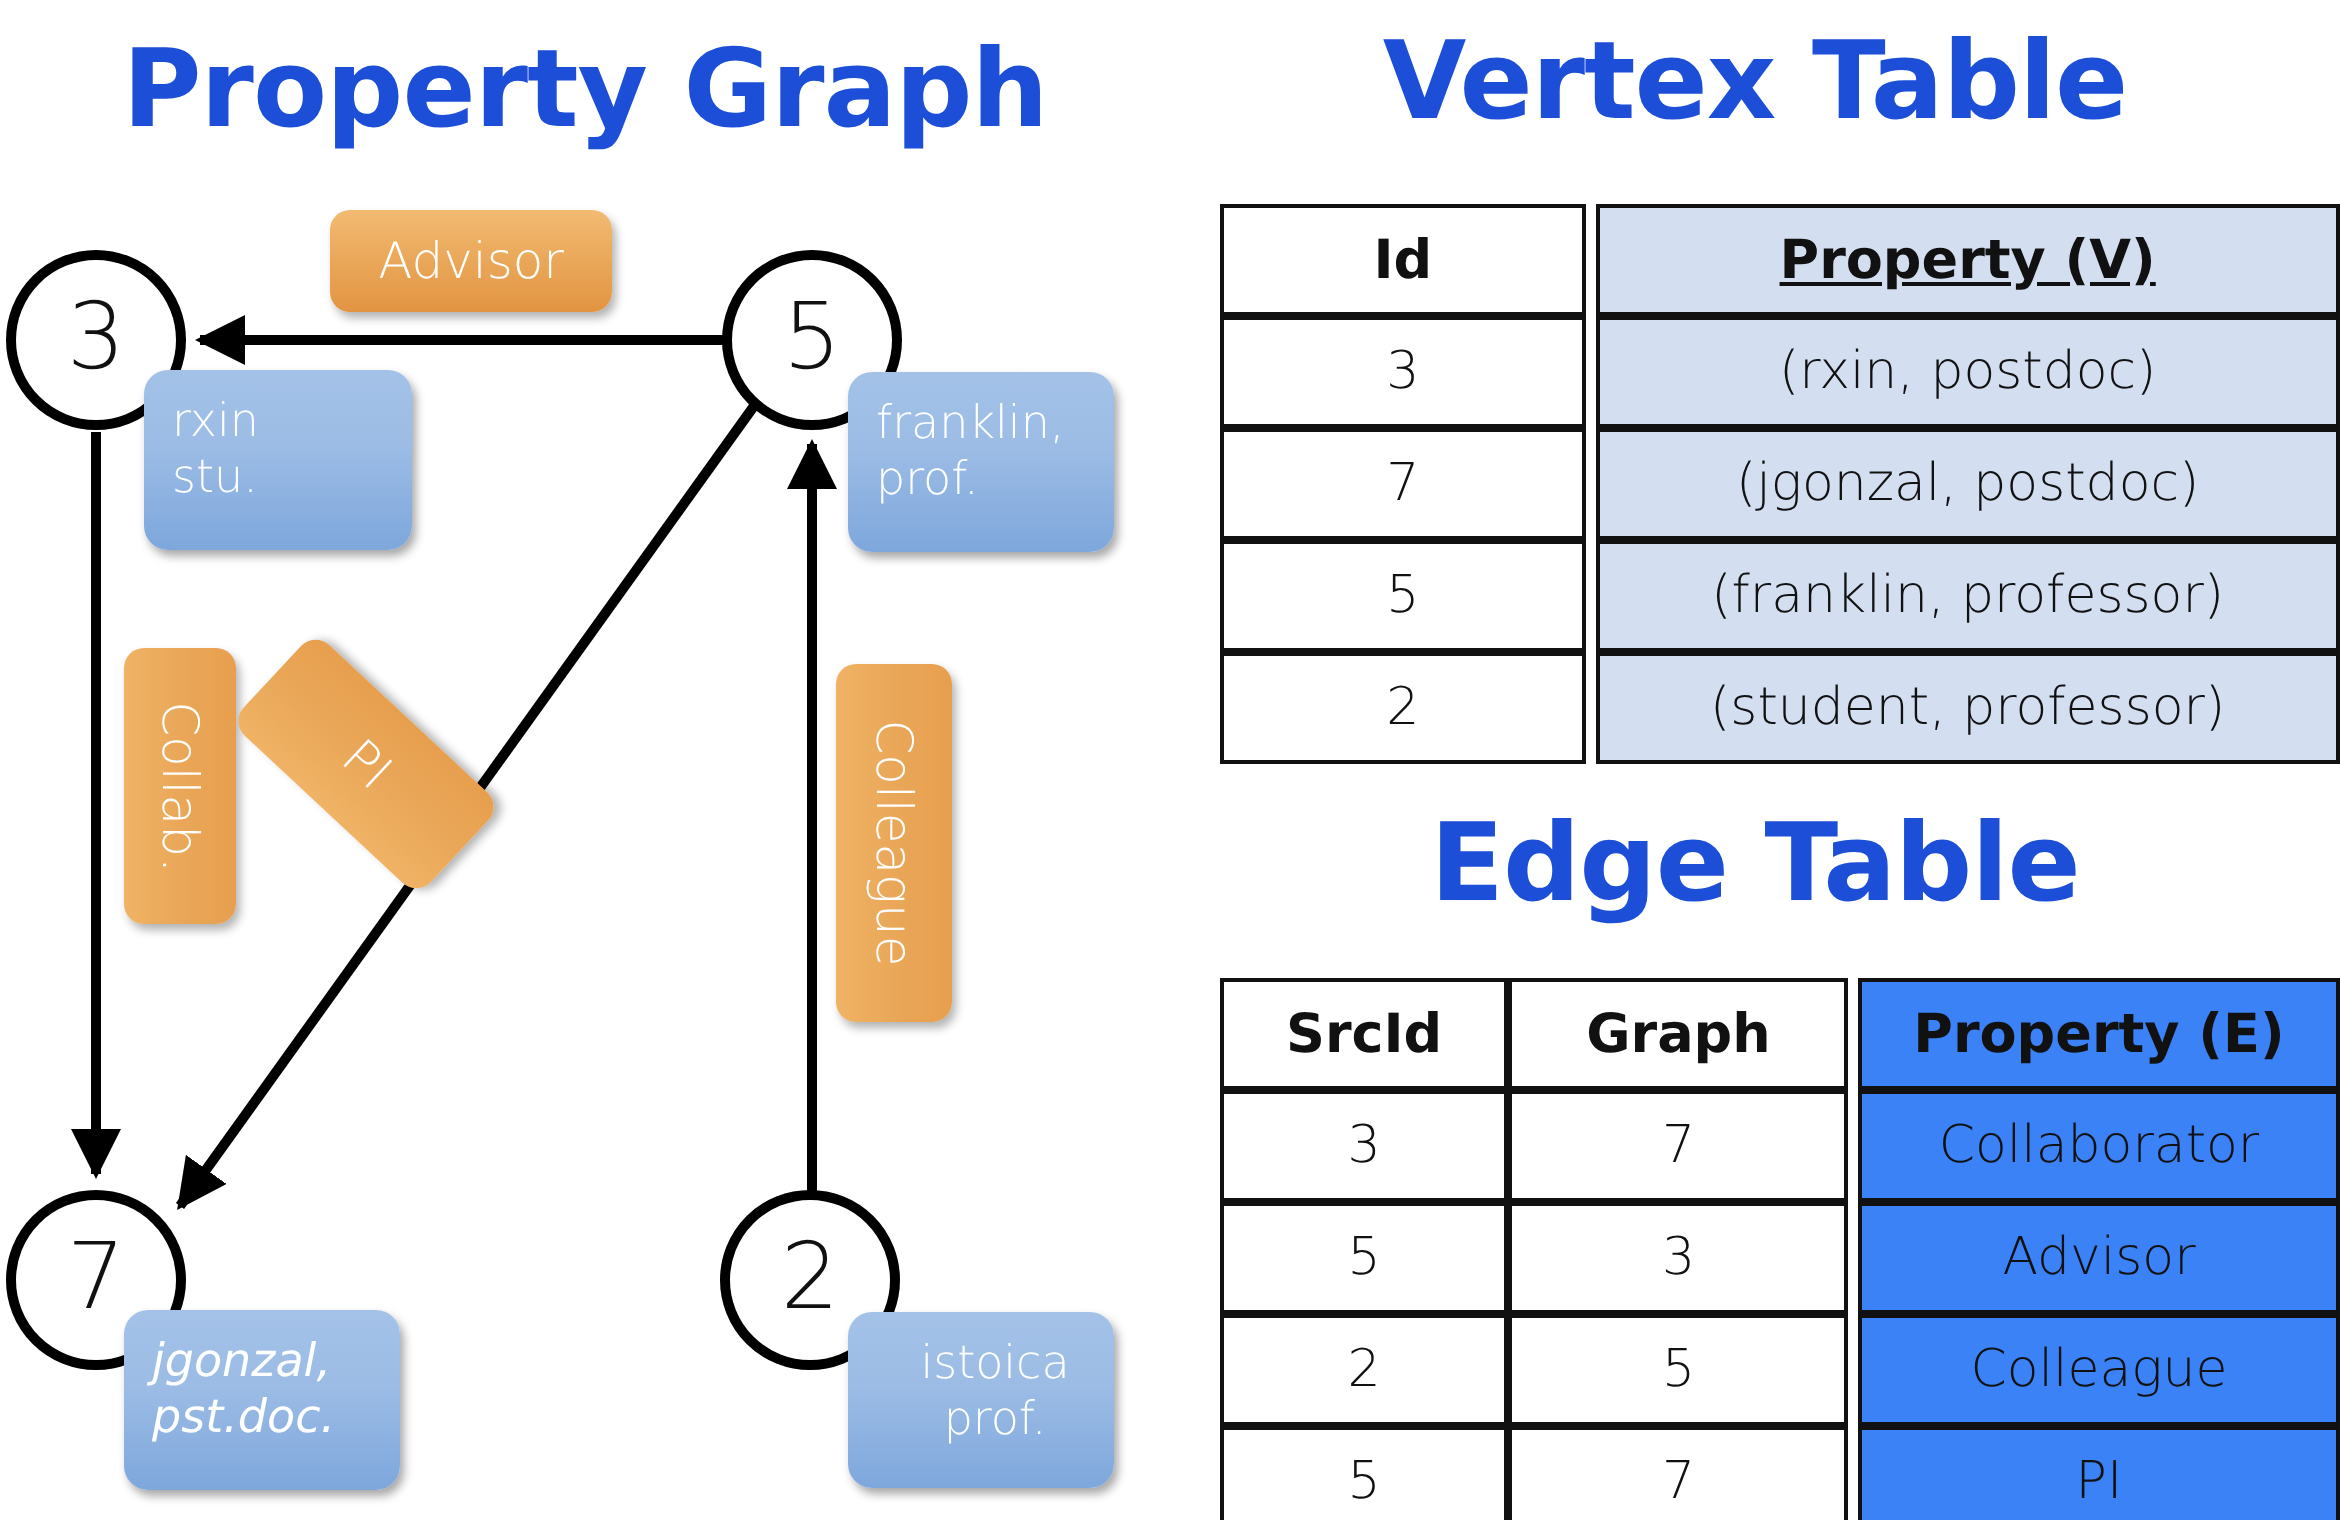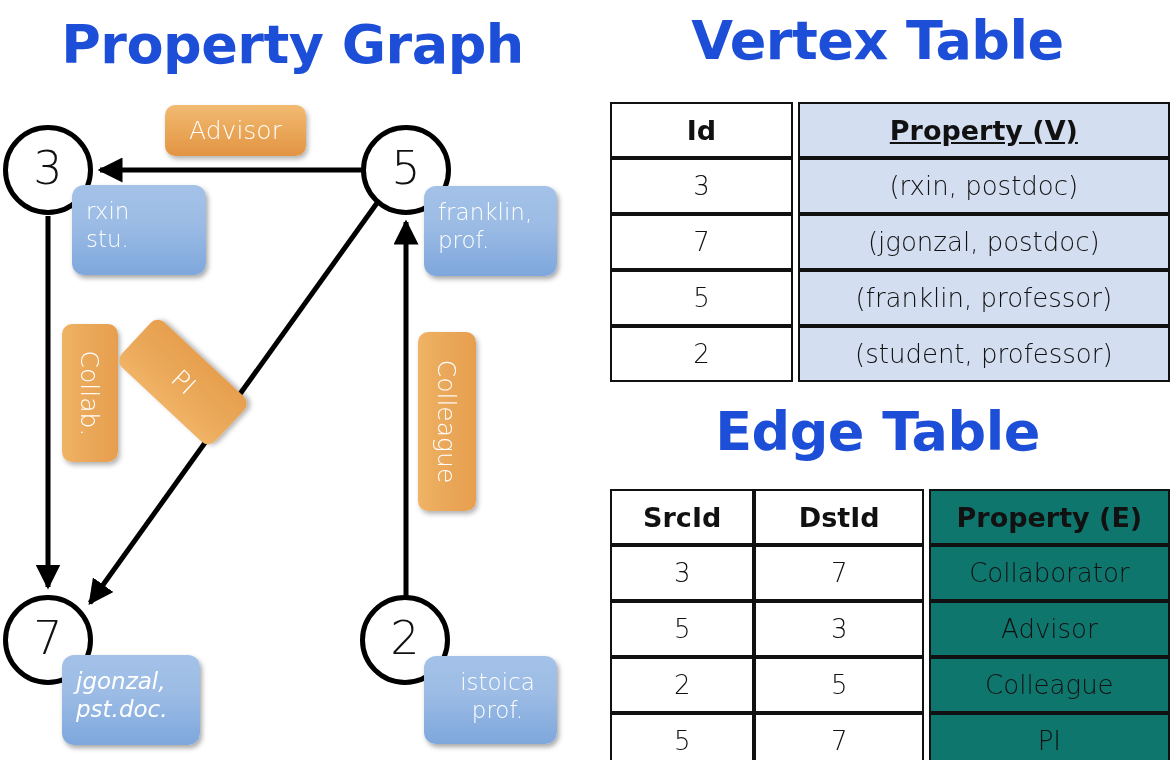--- a/index.html
+++ b/index.html
@@ -91,21 +91,21 @@
     font-weight:300;
     font-size:26px;
     color:#111;
     height:52px;
     padding:0;
     background:#fff;
   }
   .tbl td.hdr{font-weight:bold;font-size:27px;}
   .tbl td.gap{border:none;background:transparent;width:5px;padding:0;}
   .tbl td.blue{background:#d3def1;}
-  .tbl td.peach{background:#0f766e;margin-left:30px;}
+  .tbl td.peach{background:#3b82f6;margin-left:30px;}
 
   #vertex-table{left:593px;top:102px;}
   #edge-table{left:593px;top:489px;}
 </style>
 </head>
 <body>
 
 <div id="root">
 
   <div class="big-title" id="title-property-graph">Property Graph</div>
@@ -209,21 +209,21 @@
       <td class="gap"></td>
       <td class="blue">(student, professor)</td>
     </tr>
   </tbody>
     </table>
 
   <table class="tbl" id="edge-table">
     <tbody>
         <tr>
       <td class="hdr" style="width:145px;">SrcId</td>
-      <td class="hdr" style="width:172px;">DstId</td>
+      <td class="hdr" style="width:172px;">Graph</td>
       <td class="gap"></td>
       <td class="hdr peach" style="width:243px;">Property (E)</td>
     </tr>
     <tr>
       <td>3</td>
       <td>7</td>
       <td class="gap"></td>
       <td class="peach">Collaborator</td>
     </tr>
     <tr>

